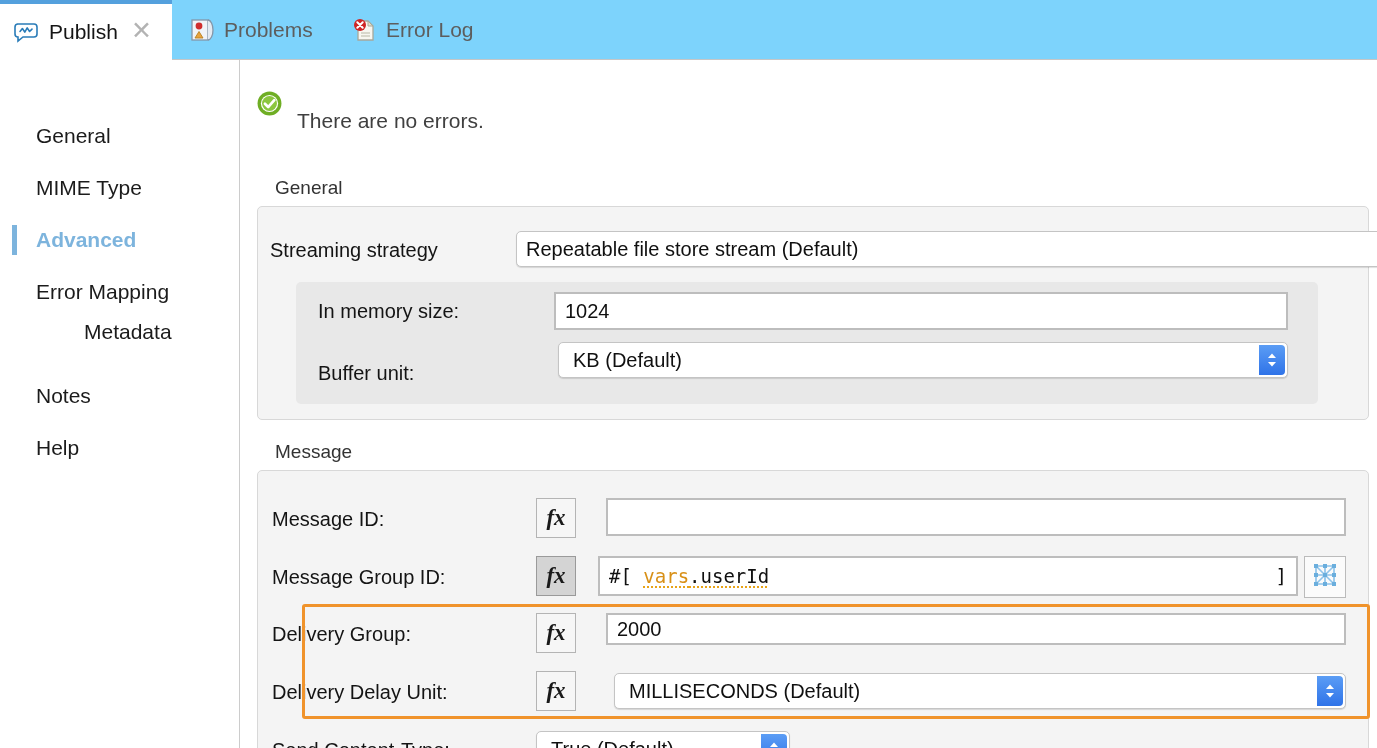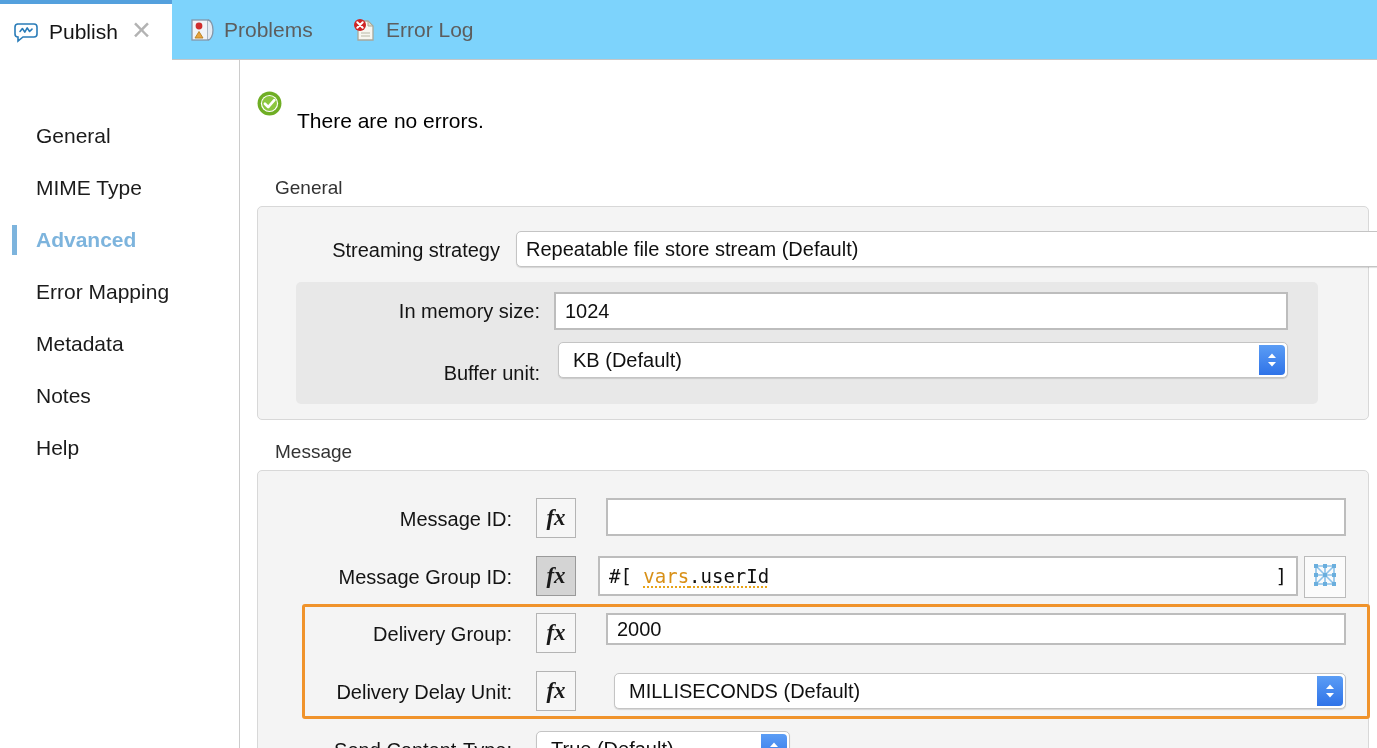--- a/index.html
+++ b/index.html
@@ -59,40 +59,39 @@
   
   #content {
     position: absolute; left: 241px; top: 60px;
     width: 1136px; height: 688px;
     background: #ffffff;
   }
   #statusrow {
     position: absolute; left: 15px; top: 17px;
     display: flex; align-items: center; gap: 14px;
   }
-  #status-text { font-size: 21px; color: #000000; margin-top: 32px; }
+  #status-text { font-size: 21px; color: #404040; margin-top: 32px; }
 
   .grp-label {
     position: absolute; font-size: 19px; color: #333333;
   }
   .panel {
     position: absolute;
     background: #f4f4f4;
     border: 1px solid #d8d8d8;
     border-radius: 5px;
   }
   .subpanel {
     position: absolute;
     background: #e8e8e8;
     border-radius: 5px;
   }
   .fld-label {
     position: absolute;
     font-size: 20px; color: #141414;
-    text-align: right;
     white-space: nowrap;
   }
   .txtbox {
     position: absolute;
     background: #ffffff;
     border: 2px solid #bdbdbd;
     display: flex; align-items: center;
     padding: 0 9px;
     font-size: 20px; color: #101010;
   }
@@ -201,21 +200,21 @@
   </div>
   <div class="side-item" style="top:102px;">
     <span>MIME Type</span>
   </div>
   <div class="side-item sel" style="top:154px;">
     <span>Advanced</span>
   </div>
   <div class="side-item" style="top:206px;">
     <span>Error Mapping</span>
   </div>
-  <div class="side-item" style="top:258px;">
+  <div class="side-item" style="top:246px;margin-left:48px;">
     <span>Metadata</span>
   </div>
   <div class="side-item" style="top:310px;">
     <span>Notes</span>
   </div>
   <div class="side-item" style="top:362px;">
     <span>Help</span>
   </div>
 </div>
 

